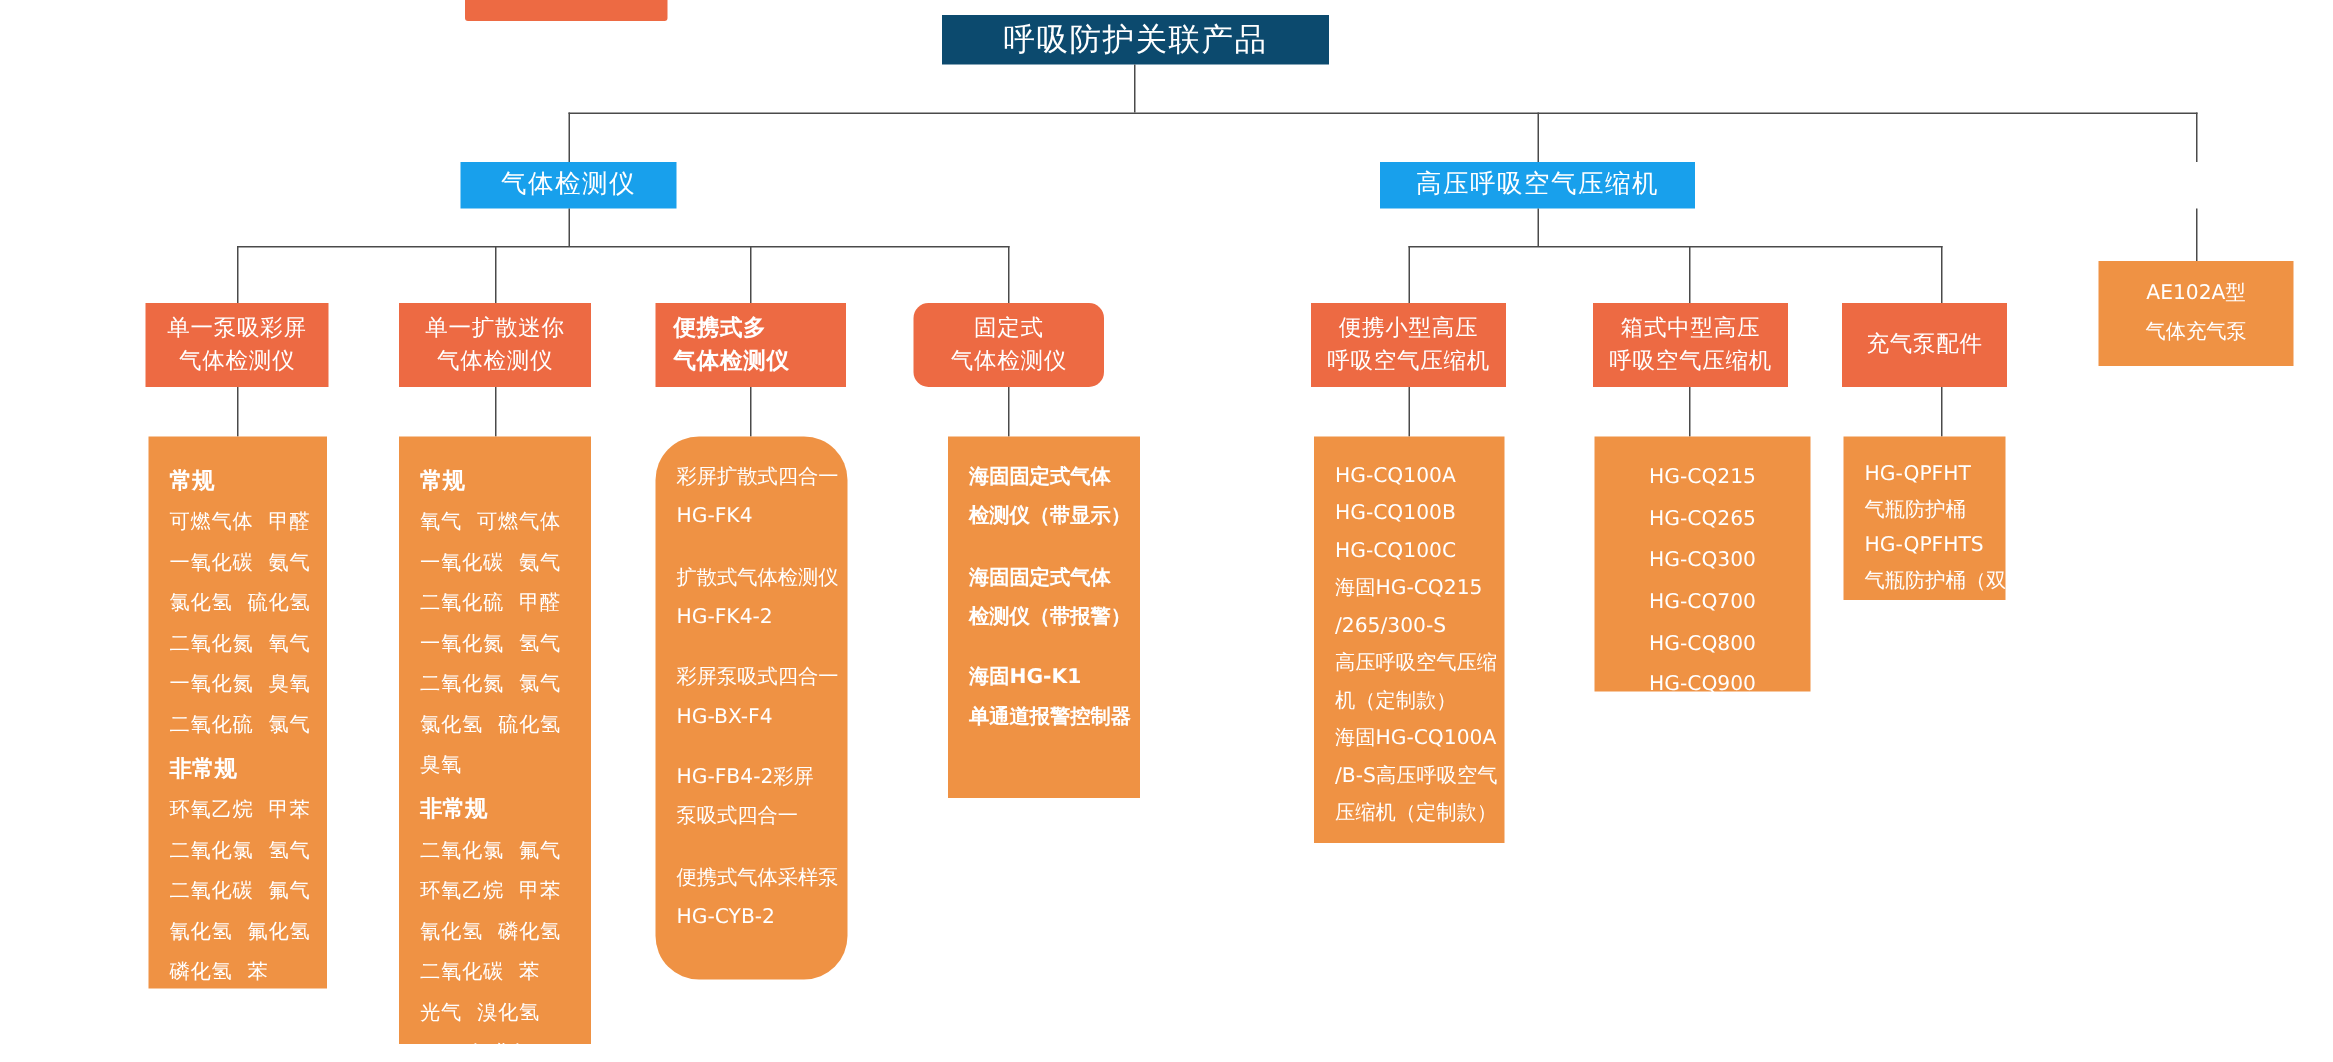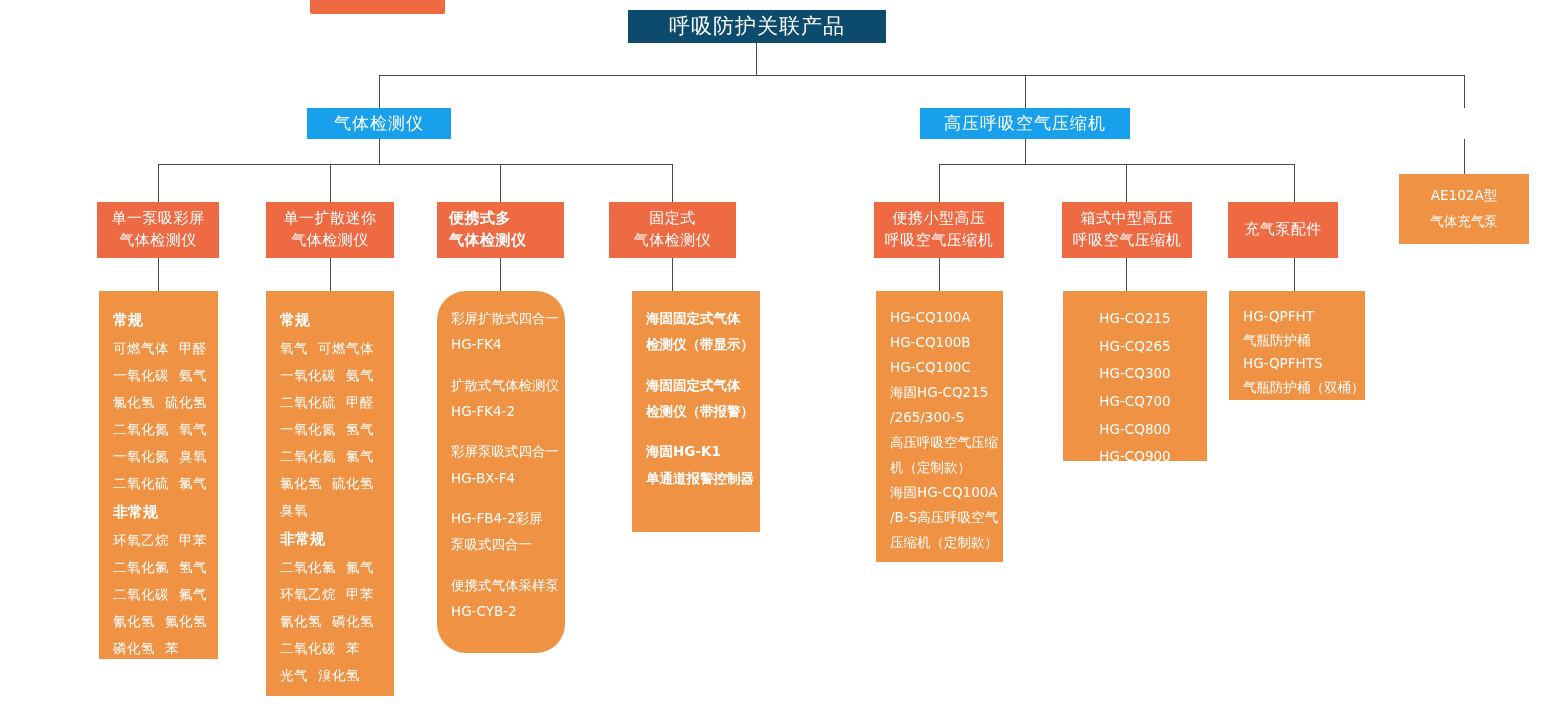--- a/index.html
+++ b/index.html
@@ -117,21 +117,21 @@
   <div class="box lvl3" style="left:266px; top:202px; width:128px; height:56px;">
     <span class="ln">单一扩散迷你</span>
     <span class="ln">气体检测仪</span>
   </div>
 
   <div class="box lvl3" style="left:437px; top:202px; width:127px; height:56px; align-items:flex-start; padding-left:12px; text-align:left;font-weight:bold;">
     <span class="ln">便携式多</span>
     <span class="ln">气体检测仪</span>
   </div>
 
-  <div class="box lvl3" style="left:609px; top:202px; width:127px; height:56px;">
+  <div class="box lvl3" style="left:609px; top:202px; width:127px; height:56px;border-radius:10px;">
     <span class="ln">固定式</span>
     <span class="ln">气体检测仪</span>
   </div>
 
   <div class="box lvl3" style="left:874px; top:202px; width:130px; height:56px;">
     <span class="ln">便携小型高压</span>
     <span class="ln">呼吸空气压缩机</span>
   </div>
 
   <div class="box lvl3" style="left:1062px; top:202px; width:130px; height:56px;">
@@ -232,21 +232,21 @@
 
   <div class="box leaf" style="left:1063px; top:291px; width:144px; height:170px; line-height:2.05; align-items:center; text-align:center; padding-left:0; padding-right:0;">
     <span class="ln">HG-CQ215</span>
     <span class="ln">HG-CQ265</span>
     <span class="ln">HG-CQ300</span>
     <span class="ln">HG-CQ700</span>
     <span class="ln">HG-CQ800</span>
     <span class="ln">HG-CQ900</span>
   </div>
 
-  <div class="box leaf" style="left:1229px; top:291px; width:136px; height:109px; line-height:1.75;">
+  <div class="box leaf" style="left:1229px; top:291px; width:108px; height:109px; line-height:1.75;">
     <span class="ln">HG-QPFHT</span>
     <span class="ln">气瓶防护桶</span>
     <span class="ln">HG-QPFHTS</span>
     <span class="ln">气瓶防护桶（双桶）</span>
   </div>
 
   <div class="box leaf" style="left:1399px; top:174px; width:130px; height:70px; align-items:center; justify-content:center; text-align:center; padding:0; line-height:1.9;">
     <span class="ln">AE102A型</span>
     <span class="ln">气体充气泵</span>
   </div>

